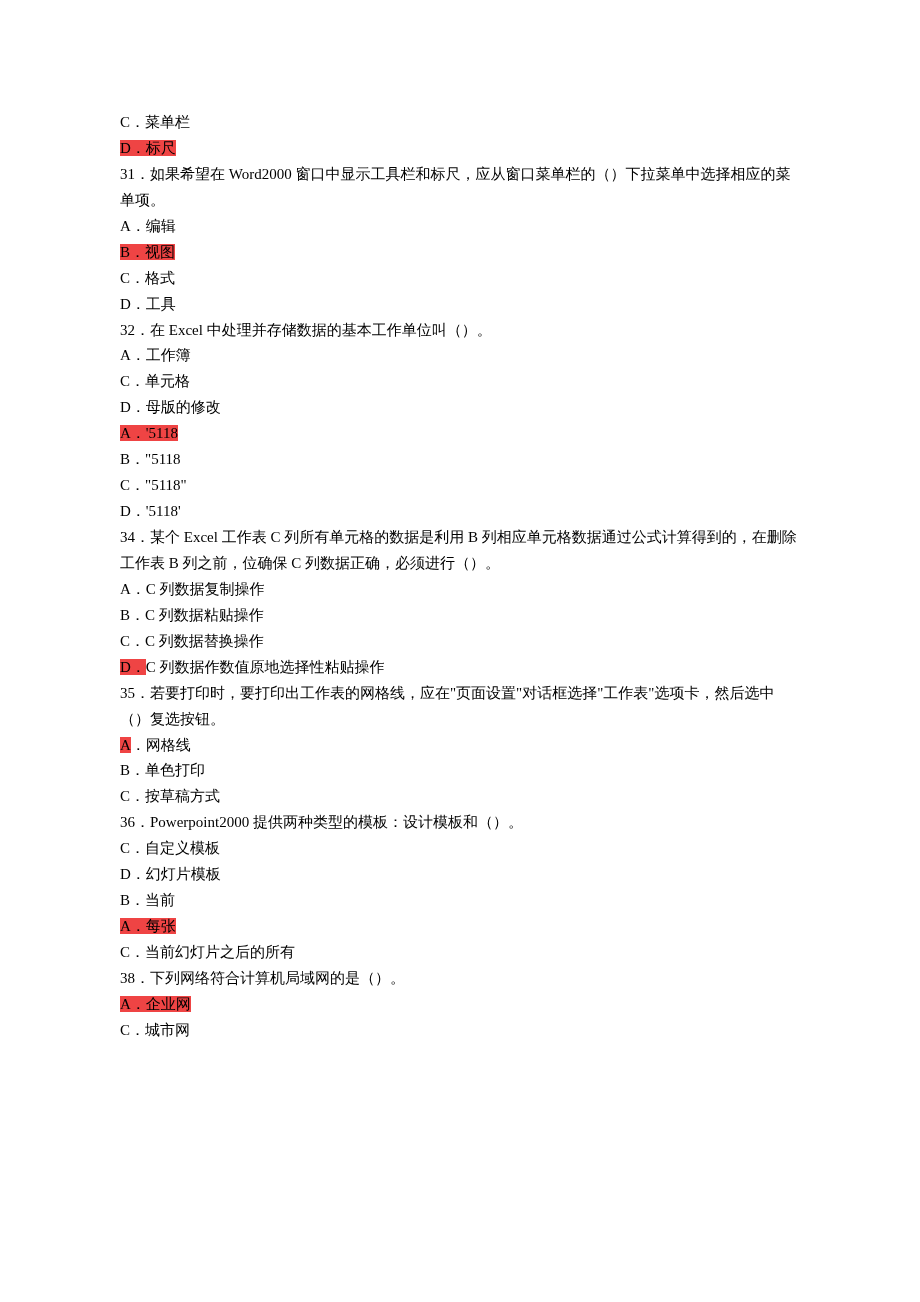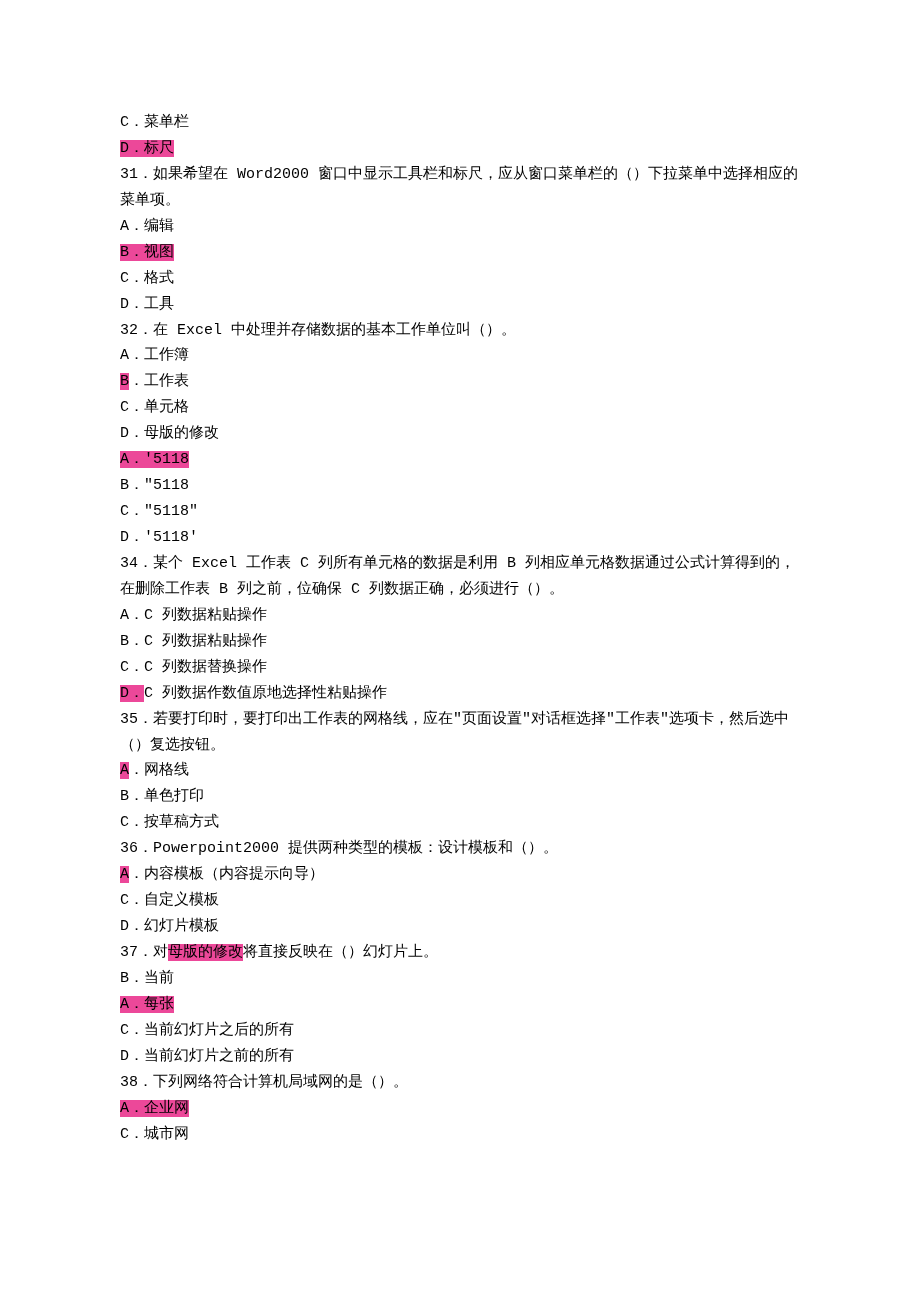--- a/index.html
+++ b/index.html
@@ -12,60 +12,55 @@
     color: #000000;
   }
   .page {
     width: 920px;
     min-height: 1302px;
     padding: 110px 120px 60px 120px;
     box-sizing: border-box;
   }
   .line {
     white-space: pre-wrap;
-    font-family: Liberation Mono, monospace;
   }
   .hl {
-    background-color: #ec4899;
+    background-color: #ef4444;
   }
 </style>
 </head>
 <body>
 
 <div class="page" id="page-root">
     <div class="line"><span>C．菜单栏</span></div>
     <div class="line"><span class="hl">D．标尺</span></div>
     <div class="line"><span>31．如果希望在 Word2000 窗口中显示工具栏和标尺，应从窗口菜单栏的（）下拉菜单中选择相应的菜单项。</span></div>
     <div class="line"><span>A．编辑</span></div>
     <div class="line"><span class="hl">B．视图</span></div>
     <div class="line"><span>C．格式</span></div>
     <div class="line"><span>D．工具</span></div>
     <div class="line"><span>32．在 Excel 中处理并存储数据的基本工作单位叫（）。</span></div>
     <div class="line"><span>A．工作簿</span></div>
-    <div class="line"><span class="hl">B</span><span>．工作表</span></div>
     <div class="line"><span>C．单元格</span></div>
     <div class="line"><span>D．母版的修改</span></div>
     <div class="line"><span class="hl">A．'5118</span></div>
     <div class="line"><span>B．"5118</span></div>
     <div class="line"><span>C．"5118"</span></div>
     <div class="line"><span>D．'5118'</span></div>
     <div class="line"><span>34．某个 Excel 工作表 C 列所有单元格的数据是利用 B 列相应单元格数据通过公式计算得到的，在删除工作表 B 列之前，位确保 C 列数据正确，必须进行（）。</span></div>
-    <div class="line"><span>A．C 列数据粘贴操作</span></div>
+    <div class="line"><span>A．C 列数据复制操作</span></div>
     <div class="line"><span>B．C 列数据粘贴操作</span></div>
     <div class="line"><span>C．C 列数据替换操作</span></div>
     <div class="line"><span class="hl">D．</span><span>C 列数据作数值原地选择性粘贴操作</span></div>
     <div class="line"><span>35．若要打印时，要打印出工作表的网格线，应在"页面设置"对话框选择"工作表"选项卡，然后选中（）复选按钮。</span></div>
     <div class="line"><span class="hl">A</span><span>．网格线</span></div>
     <div class="line"><span>B．单色打印</span></div>
     <div class="line"><span>C．按草稿方式</span></div>
     <div class="line"><span>36．Powerpoint2000 提供两种类型的模板：设计模板和（）。</span></div>
-    <div class="line"><span class="hl">A</span><span>．内容模板（内容提示向导）</span></div>
     <div class="line"><span>C．自定义模板</span></div>
     <div class="line"><span>D．幻灯片模板</span></div>
-    <div class="line"><span>37．对</span><span class="hl">母版的修改</span><span>将直接反映在（）幻灯片上。</span></div>
     <div class="line"><span>B．当前</span></div>
     <div class="line"><span class="hl">A．每张</span></div>
     <div class="line"><span>C．当前幻灯片之后的所有</span></div>
-    <div class="line"><span>D．当前幻灯片之前的所有</span></div>
     <div class="line"><span>38．下列网络符合计算机局域网的是（）。</span></div>
     <div class="line"><span class="hl">A．企业网</span></div>
     <div class="line"><span>C．城市网</span></div>
   </div>
 
 </body></html>

